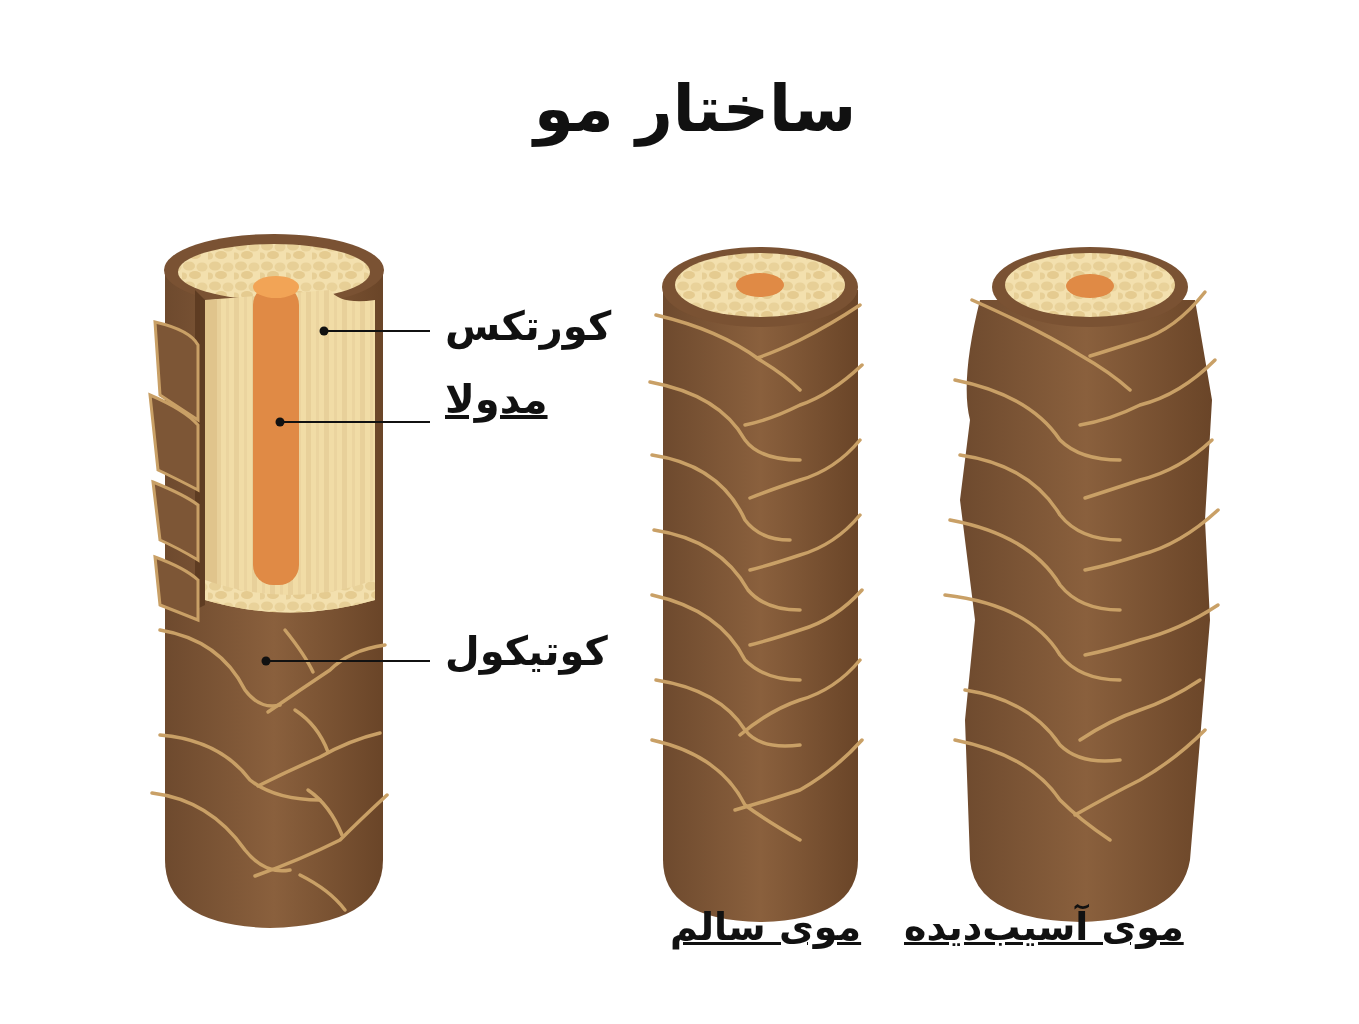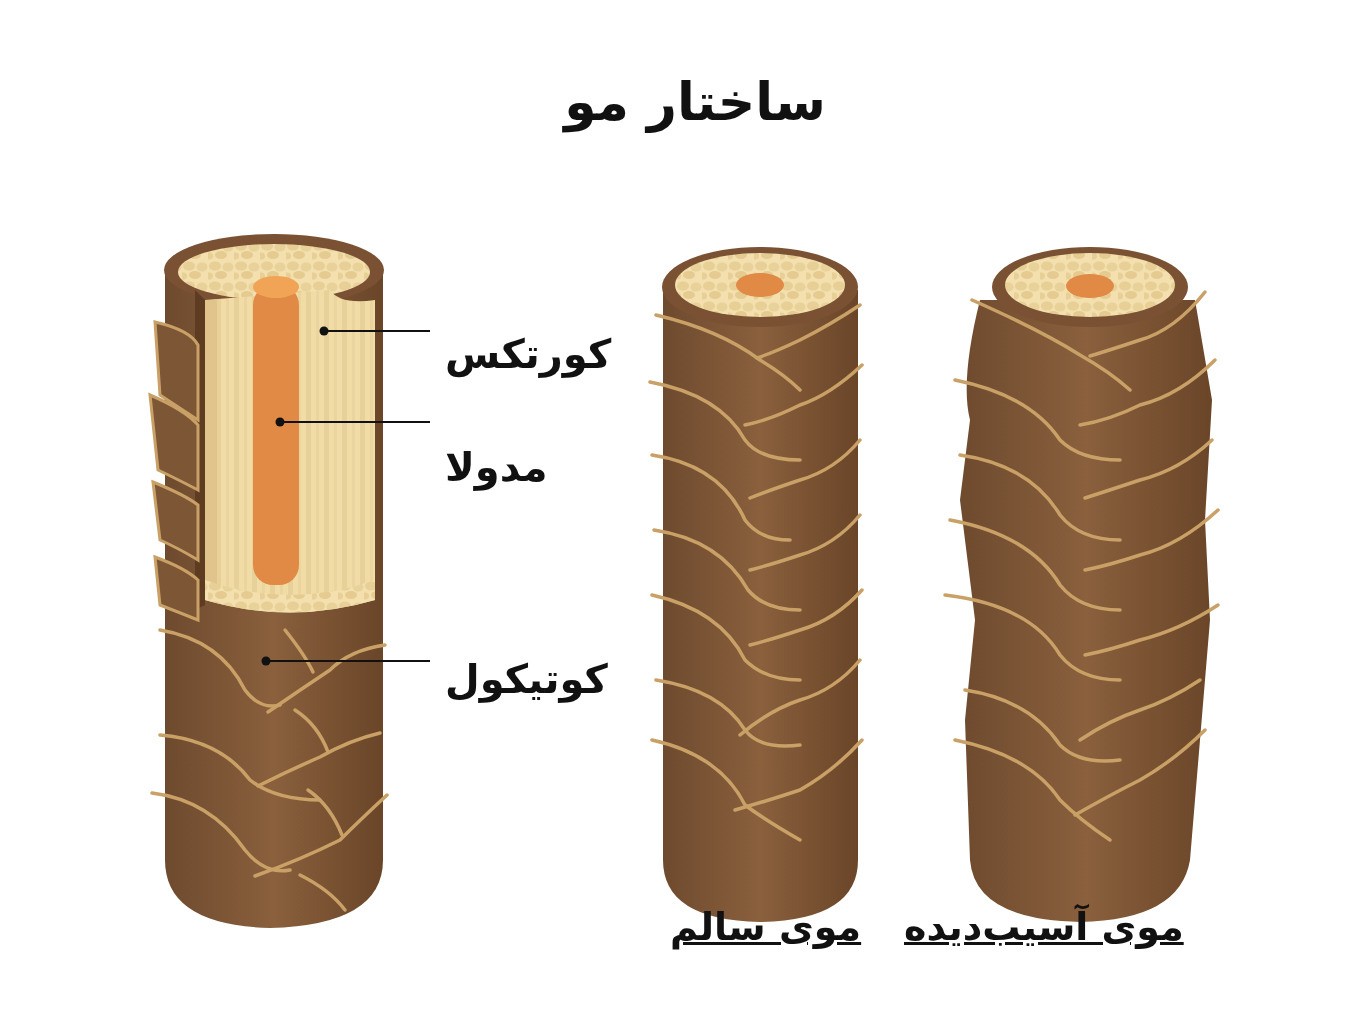--- a/index.html
+++ b/index.html
@@ -1,20 +1,20 @@
 <!DOCTYPE html>
 <html><head>
 <meta charset="utf-8">
 <style>
   html, body { margin:0; padding:0; background:#ffffff; }
   body { width:1359px; height:1024px; position:relative; overflow:hidden;
          font-family:"DejaVu Sans", sans-serif; }
   .title { position:absolute; left:520px; top:72px; width:350px; text-align:center;
-           font-size:52px; font-weight:bold; color:#111; direction:rtl; }
-  .label { position:absolute; font-size:40px; font-weight:bold; color:#111; direction:rtl; white-space:nowrap;margin-top:28px; }
+           font-size:64px; font-weight:bold; color:#111; direction:rtl; }
+  .label { position:absolute; font-size:40px; font-weight:bold; color:#111; direction:rtl; white-space:nowrap; }
   .caption { position:absolute; font-size:38px; font-weight:bold; color:#111; direction:rtl; white-space:nowrap;text-decoration:underline; }
   svg.art { position:absolute; left:0; top:0; }
 </style>
 </head>
 <body>
 
 <div class="title">ساختار مو</div>
 
 <svg class="art" width="1359" height="1024" viewBox="0 0 1359 1024">
   <defs>
@@ -128,17 +128,17 @@
     <circle cx="324" cy="331" r="4.5" fill="#111"></circle>
     <line x1="324" y1="331" x2="430" y2="331" stroke="#111" stroke-width="2"></line>
     <circle cx="280" cy="422" r="4.5" fill="#111"></circle>
     <line x1="280" y1="422" x2="430" y2="422" stroke="#111" stroke-width="2"></line>
     <circle cx="266" cy="661" r="4.5" fill="#111"></circle>
     <line x1="266" y1="661" x2="430" y2="661" stroke="#111" stroke-width="2"></line>
   </g>
 </svg>
 
 <div class="label" style="left:445px; top:303px;">کورتکس</div>
-<div class="label" style="left:445px; top:416px;">مدولا</div>
+<div class="label" style="left:445px; top:376px;text-decoration:underline;">مدولا</div>
 <div class="label" style="left:445px; top:628px;">کوتیکول</div>
 
 <div class="caption" style="left:670px; top:905px;">موی سالم</div>
 <div class="caption" style="left:904px; top:905px;">موی آسیب‌دیده</div>
 
 </body></html>

